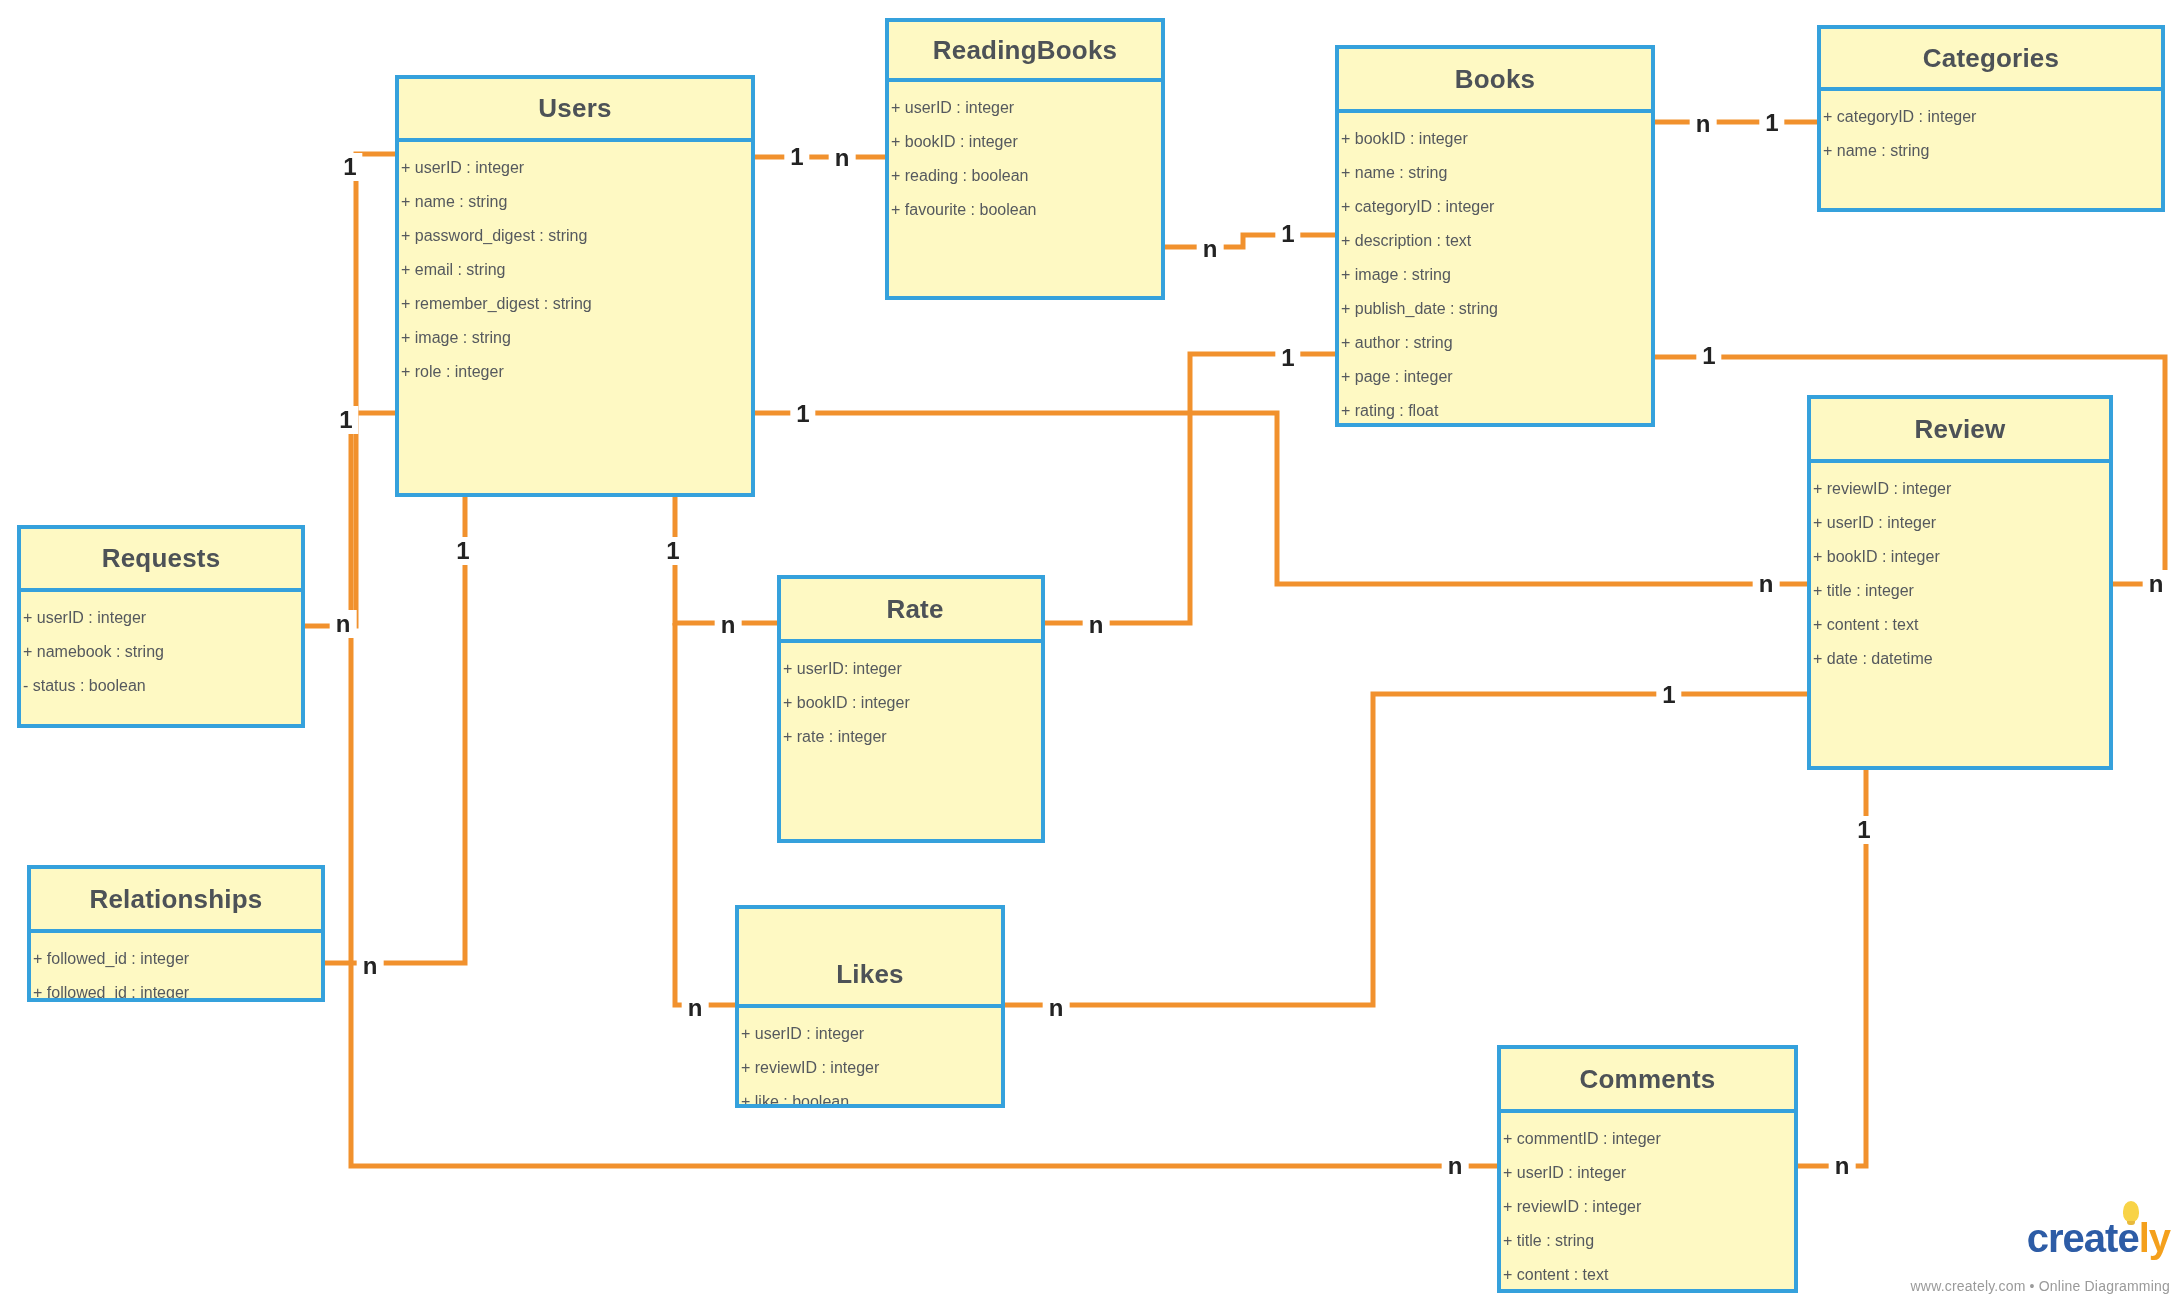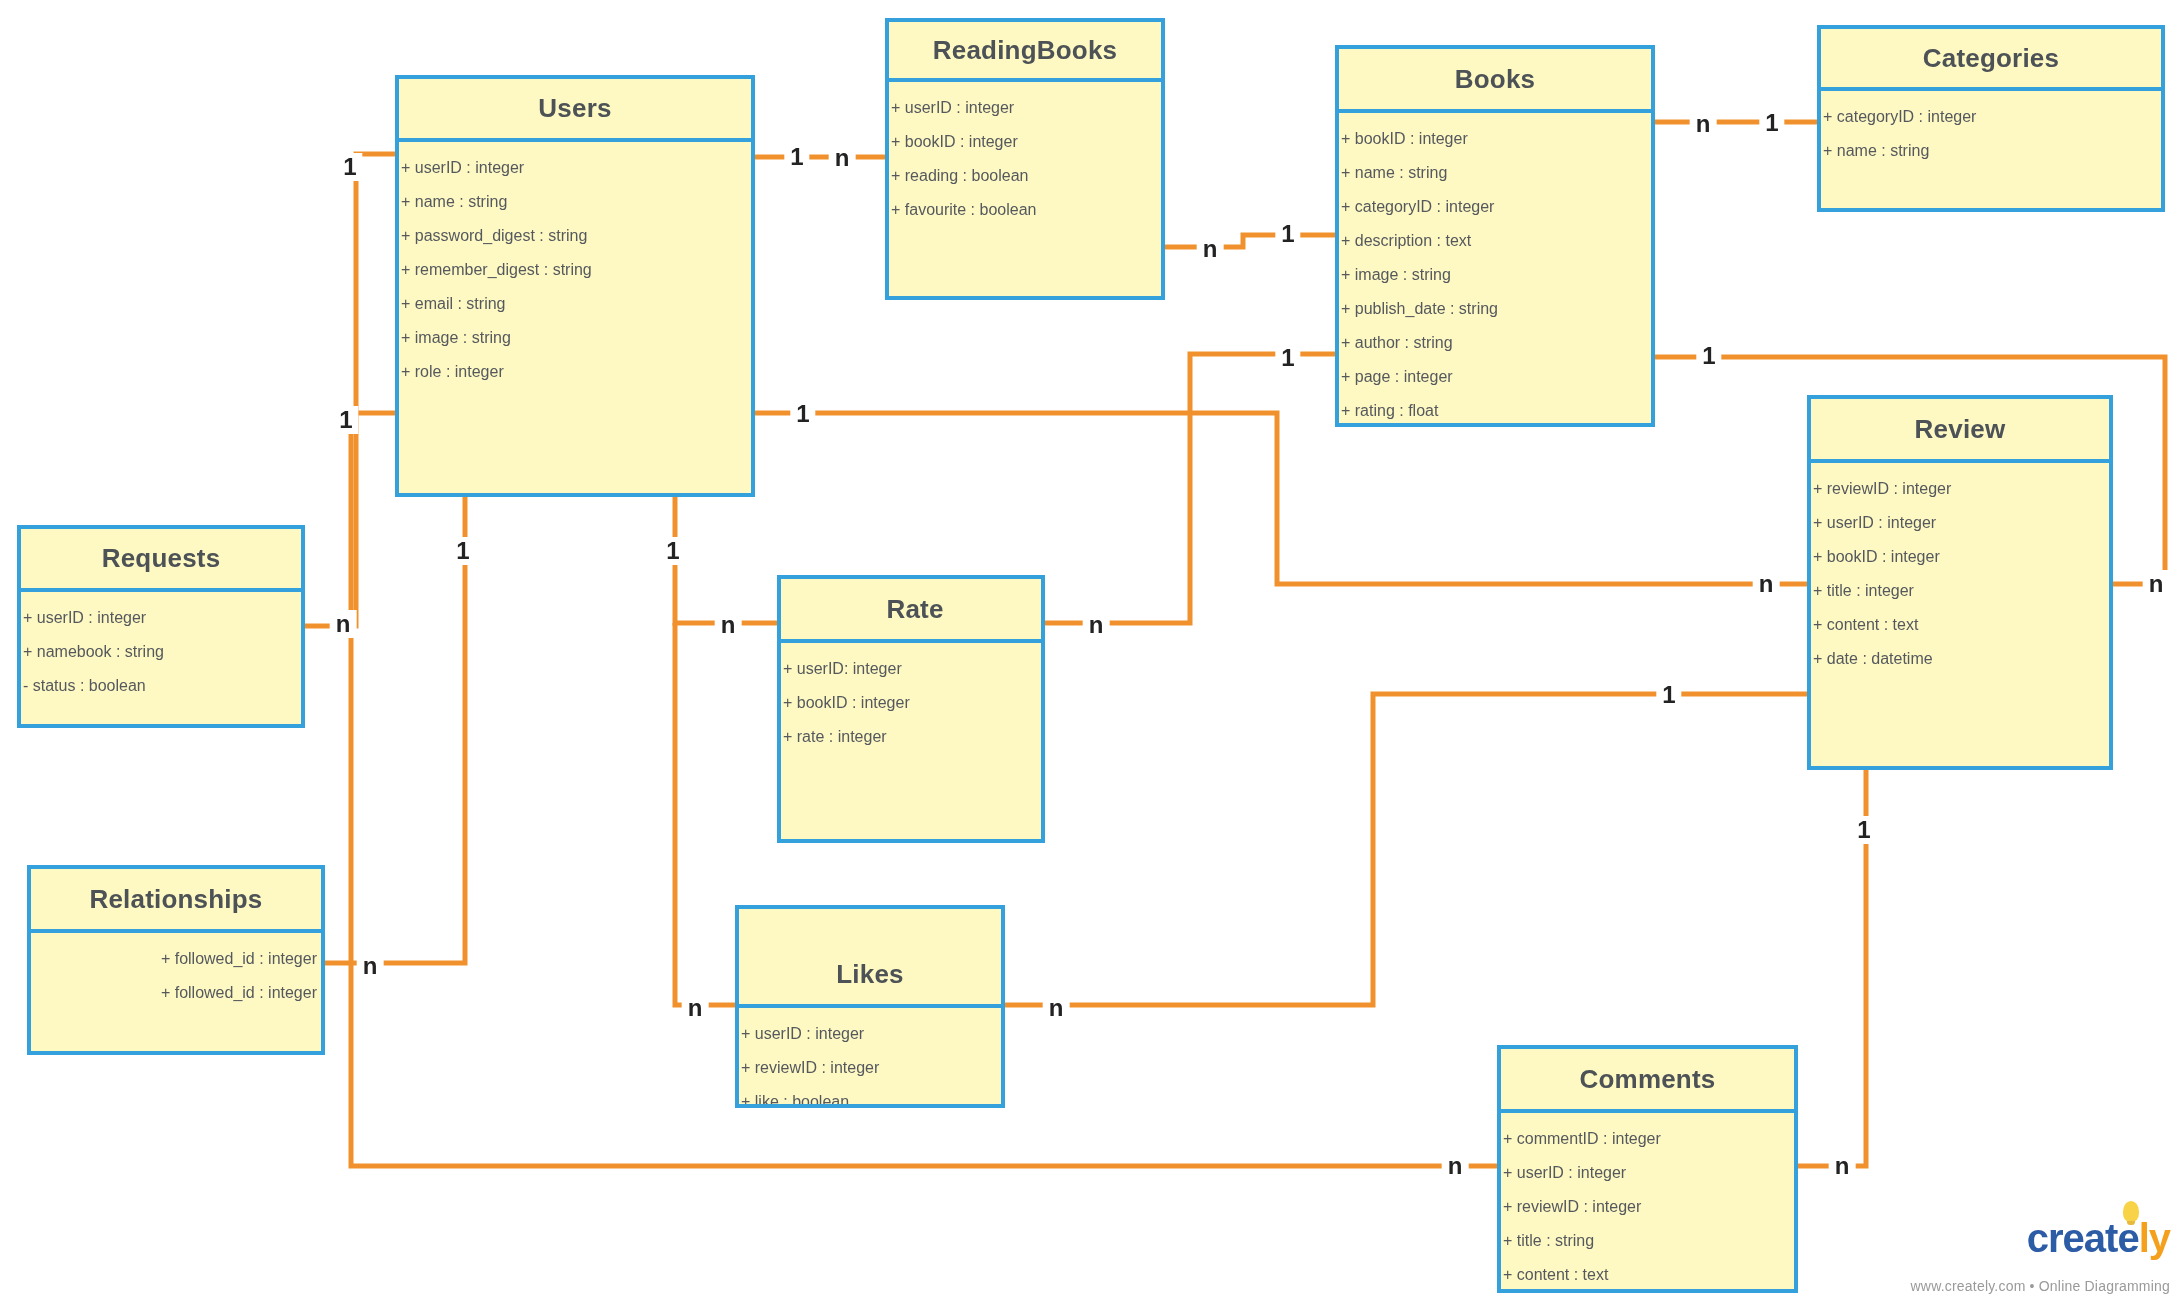--- a/index.html
+++ b/index.html
@@ -92,22 +92,22 @@
   <div class="brand">
     <div class="brand-logo"><span class="logo-blue">create</span><span class="logo-orange">ly</span><span class="bulb"></span></div>
     <div class="brand-tagline">www.creately.com • Online Diagramming</div>
   </div>
 <div class="entity" style="left: 395px; top: 75px; width: 360px; height: 422px;">
       <div class="entity-title" style="height: 63px;">Users</div>
       <div class="entity-attrs">
         <div class="attr-row">+ userID : integer</div>
         <div class="attr-row">+ name : string</div>
         <div class="attr-row">+ password_digest : string</div>
+        <div class="attr-row">+ email : string</div>
         <div class="attr-row">+ remember_digest : string</div>
-        <div class="attr-row">+ email : string</div>
         <div class="attr-row">+ image : string</div>
         <div class="attr-row">+ role : integer</div>
       </div>
     </div>
     <div class="entity" style="left: 885px; top: 18px; width: 280px; height: 282px;">
       <div class="entity-title" style="height: 60px;">ReadingBooks</div>
       <div class="entity-attrs">
         <div class="attr-row">+ userID : integer</div>
         <div class="attr-row">+ bookID : integer</div>
         <div class="attr-row">+ reading : boolean</div>
@@ -144,21 +144,21 @@
       </div>
     </div>
     <div class="entity" style="left: 777px; top: 575px; width: 268px; height: 268px;">
       <div class="entity-title" style="height: 64px; padding-left: 8px;">Rate</div>
       <div class="entity-attrs">
         <div class="attr-row">+ userID: integer</div>
         <div class="attr-row">+ bookID : integer</div>
         <div class="attr-row">+ rate : integer</div>
       </div>
     </div>
-    <div class="entity" style="left: 27px; top: 865px; width: 298px; height: 190px; text-align: right;">
+    <div class="entity" style="left: 27px; top: 865px; width: 298px; height: 137px;">
       <div class="entity-title" style="height: 64px;">Relationships</div>
       <div class="entity-attrs">
         <div class="attr-row">+ followed_id : integer</div>
         <div class="attr-row">+ followed_id : integer</div>
       </div>
     </div>
     <div class="entity" style="left: 735px; top: 905px; width: 270px; height: 203px;">
       <div class="entity-title" style="height: 63px; margin-top: 36px;">Likes</div>
       <div class="entity-attrs">
         <div class="attr-row">+ userID : integer</div>

